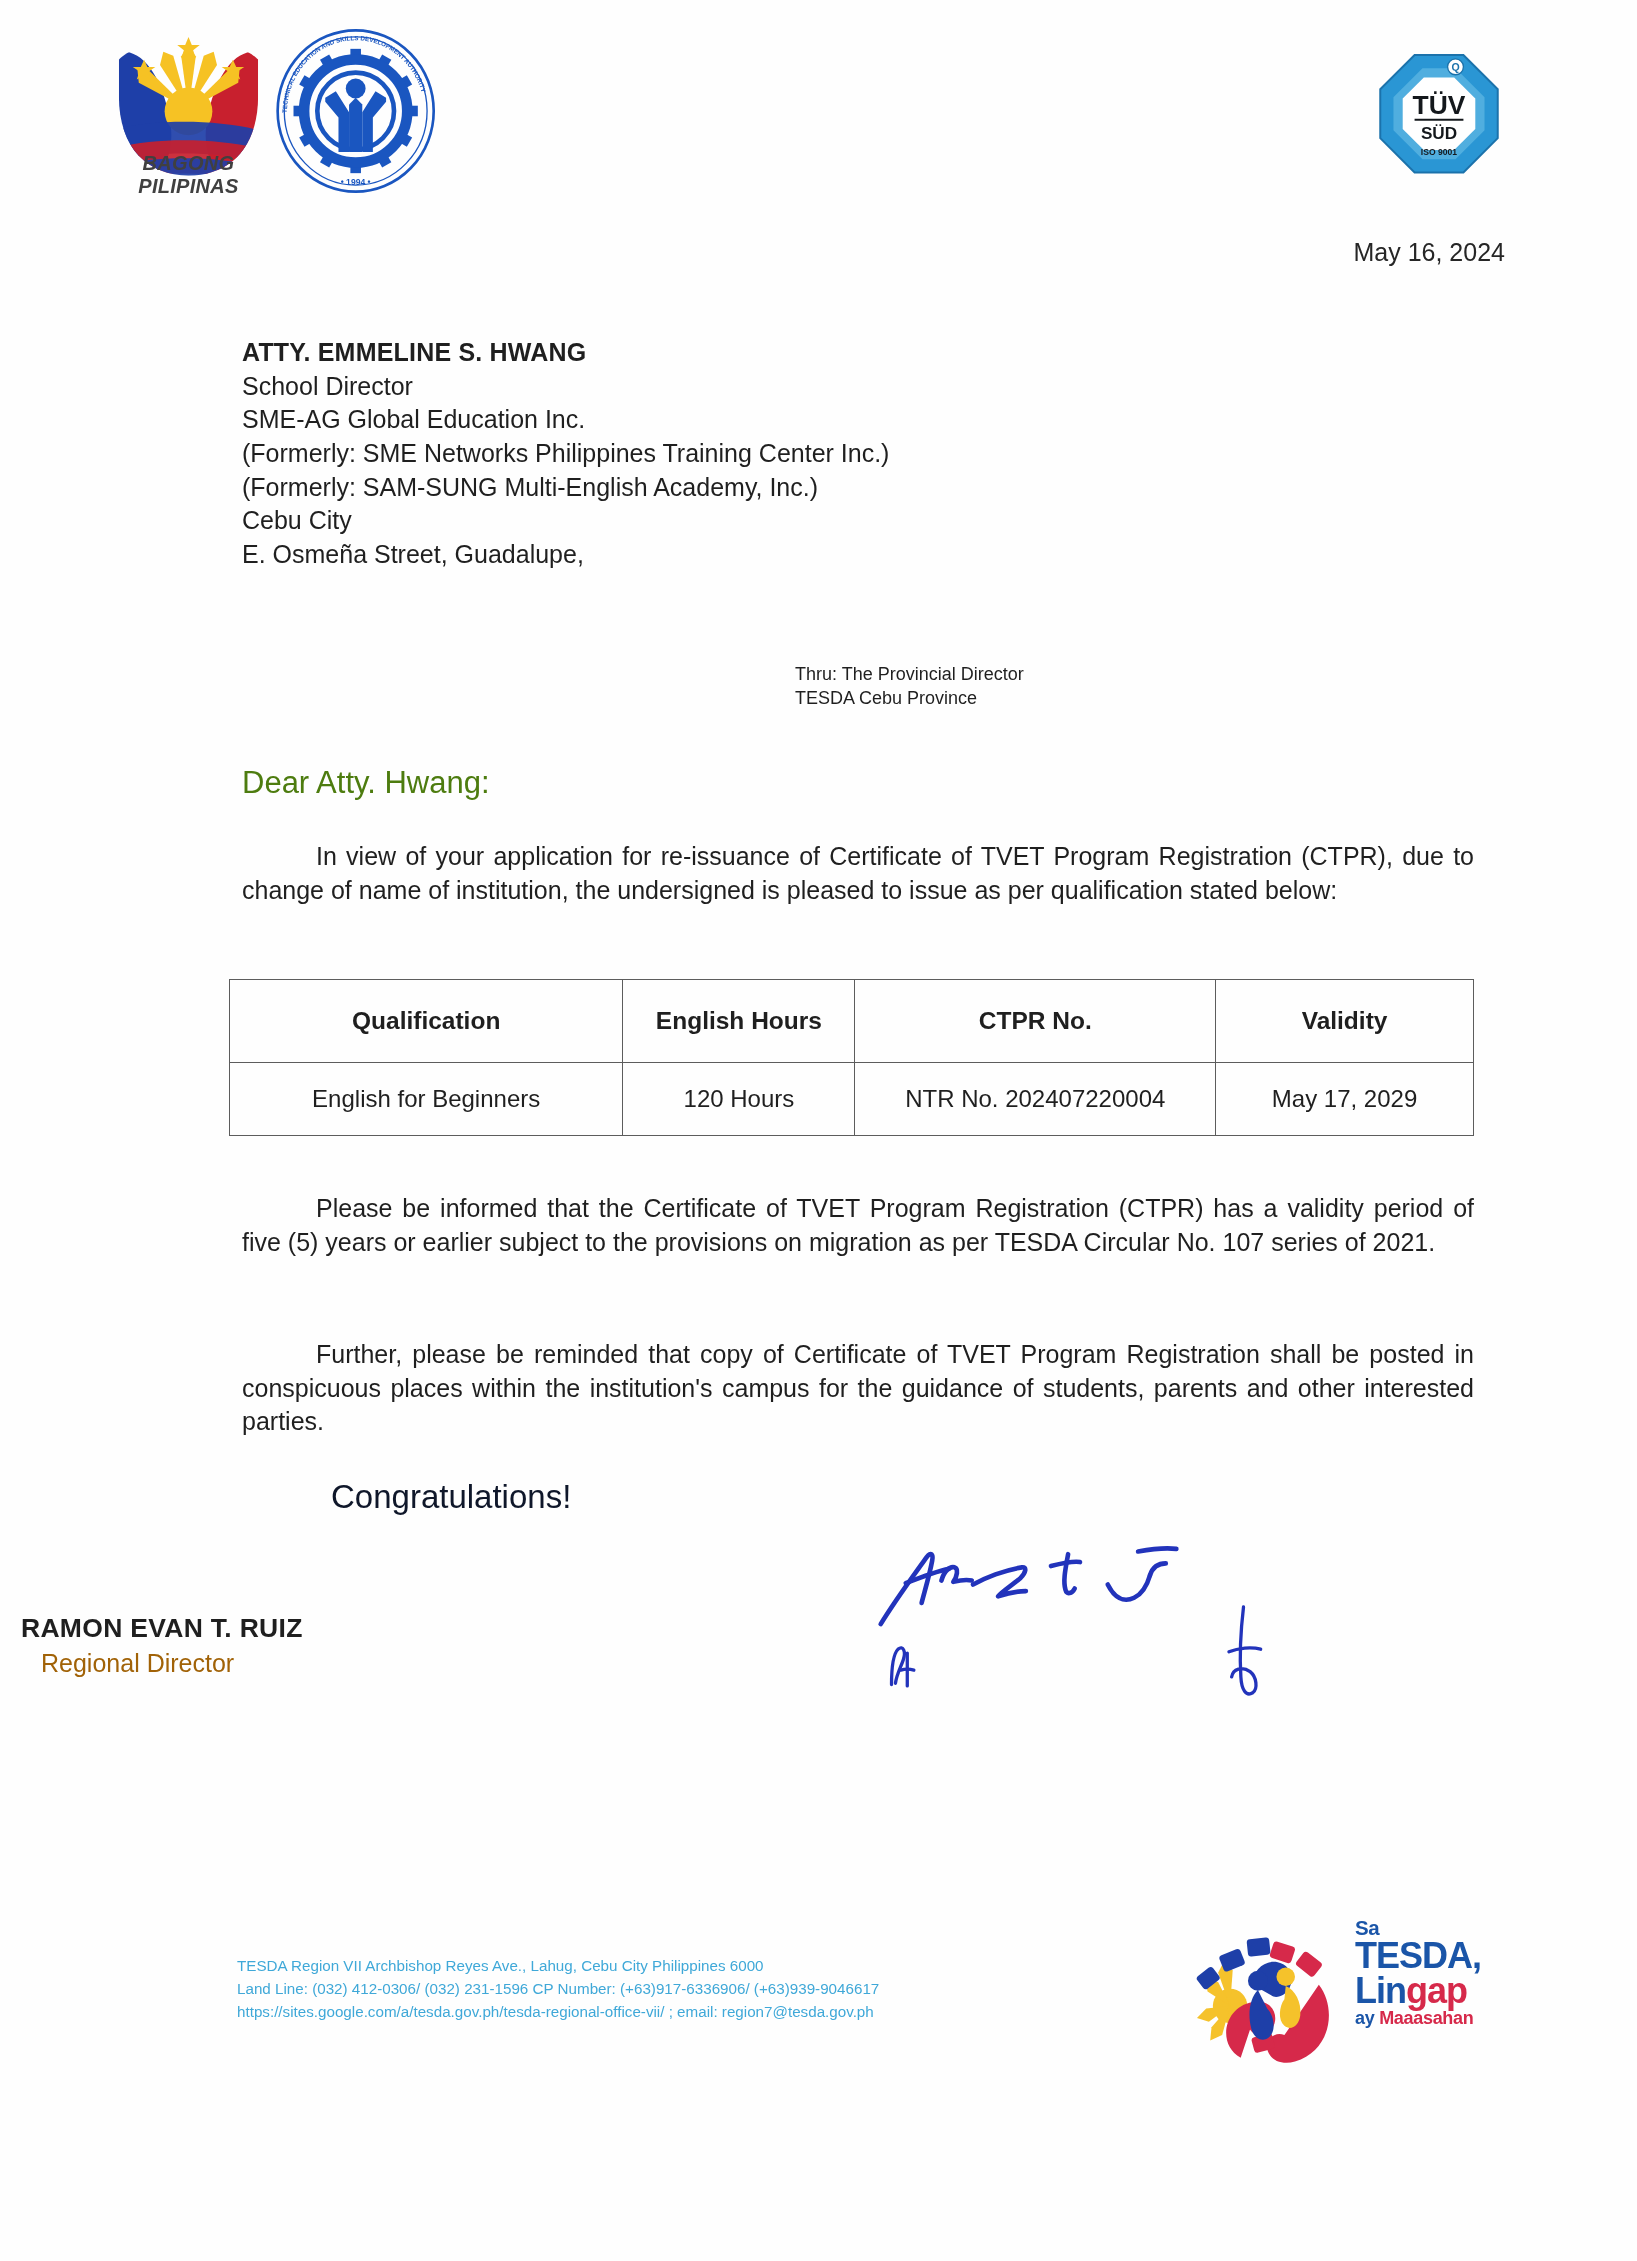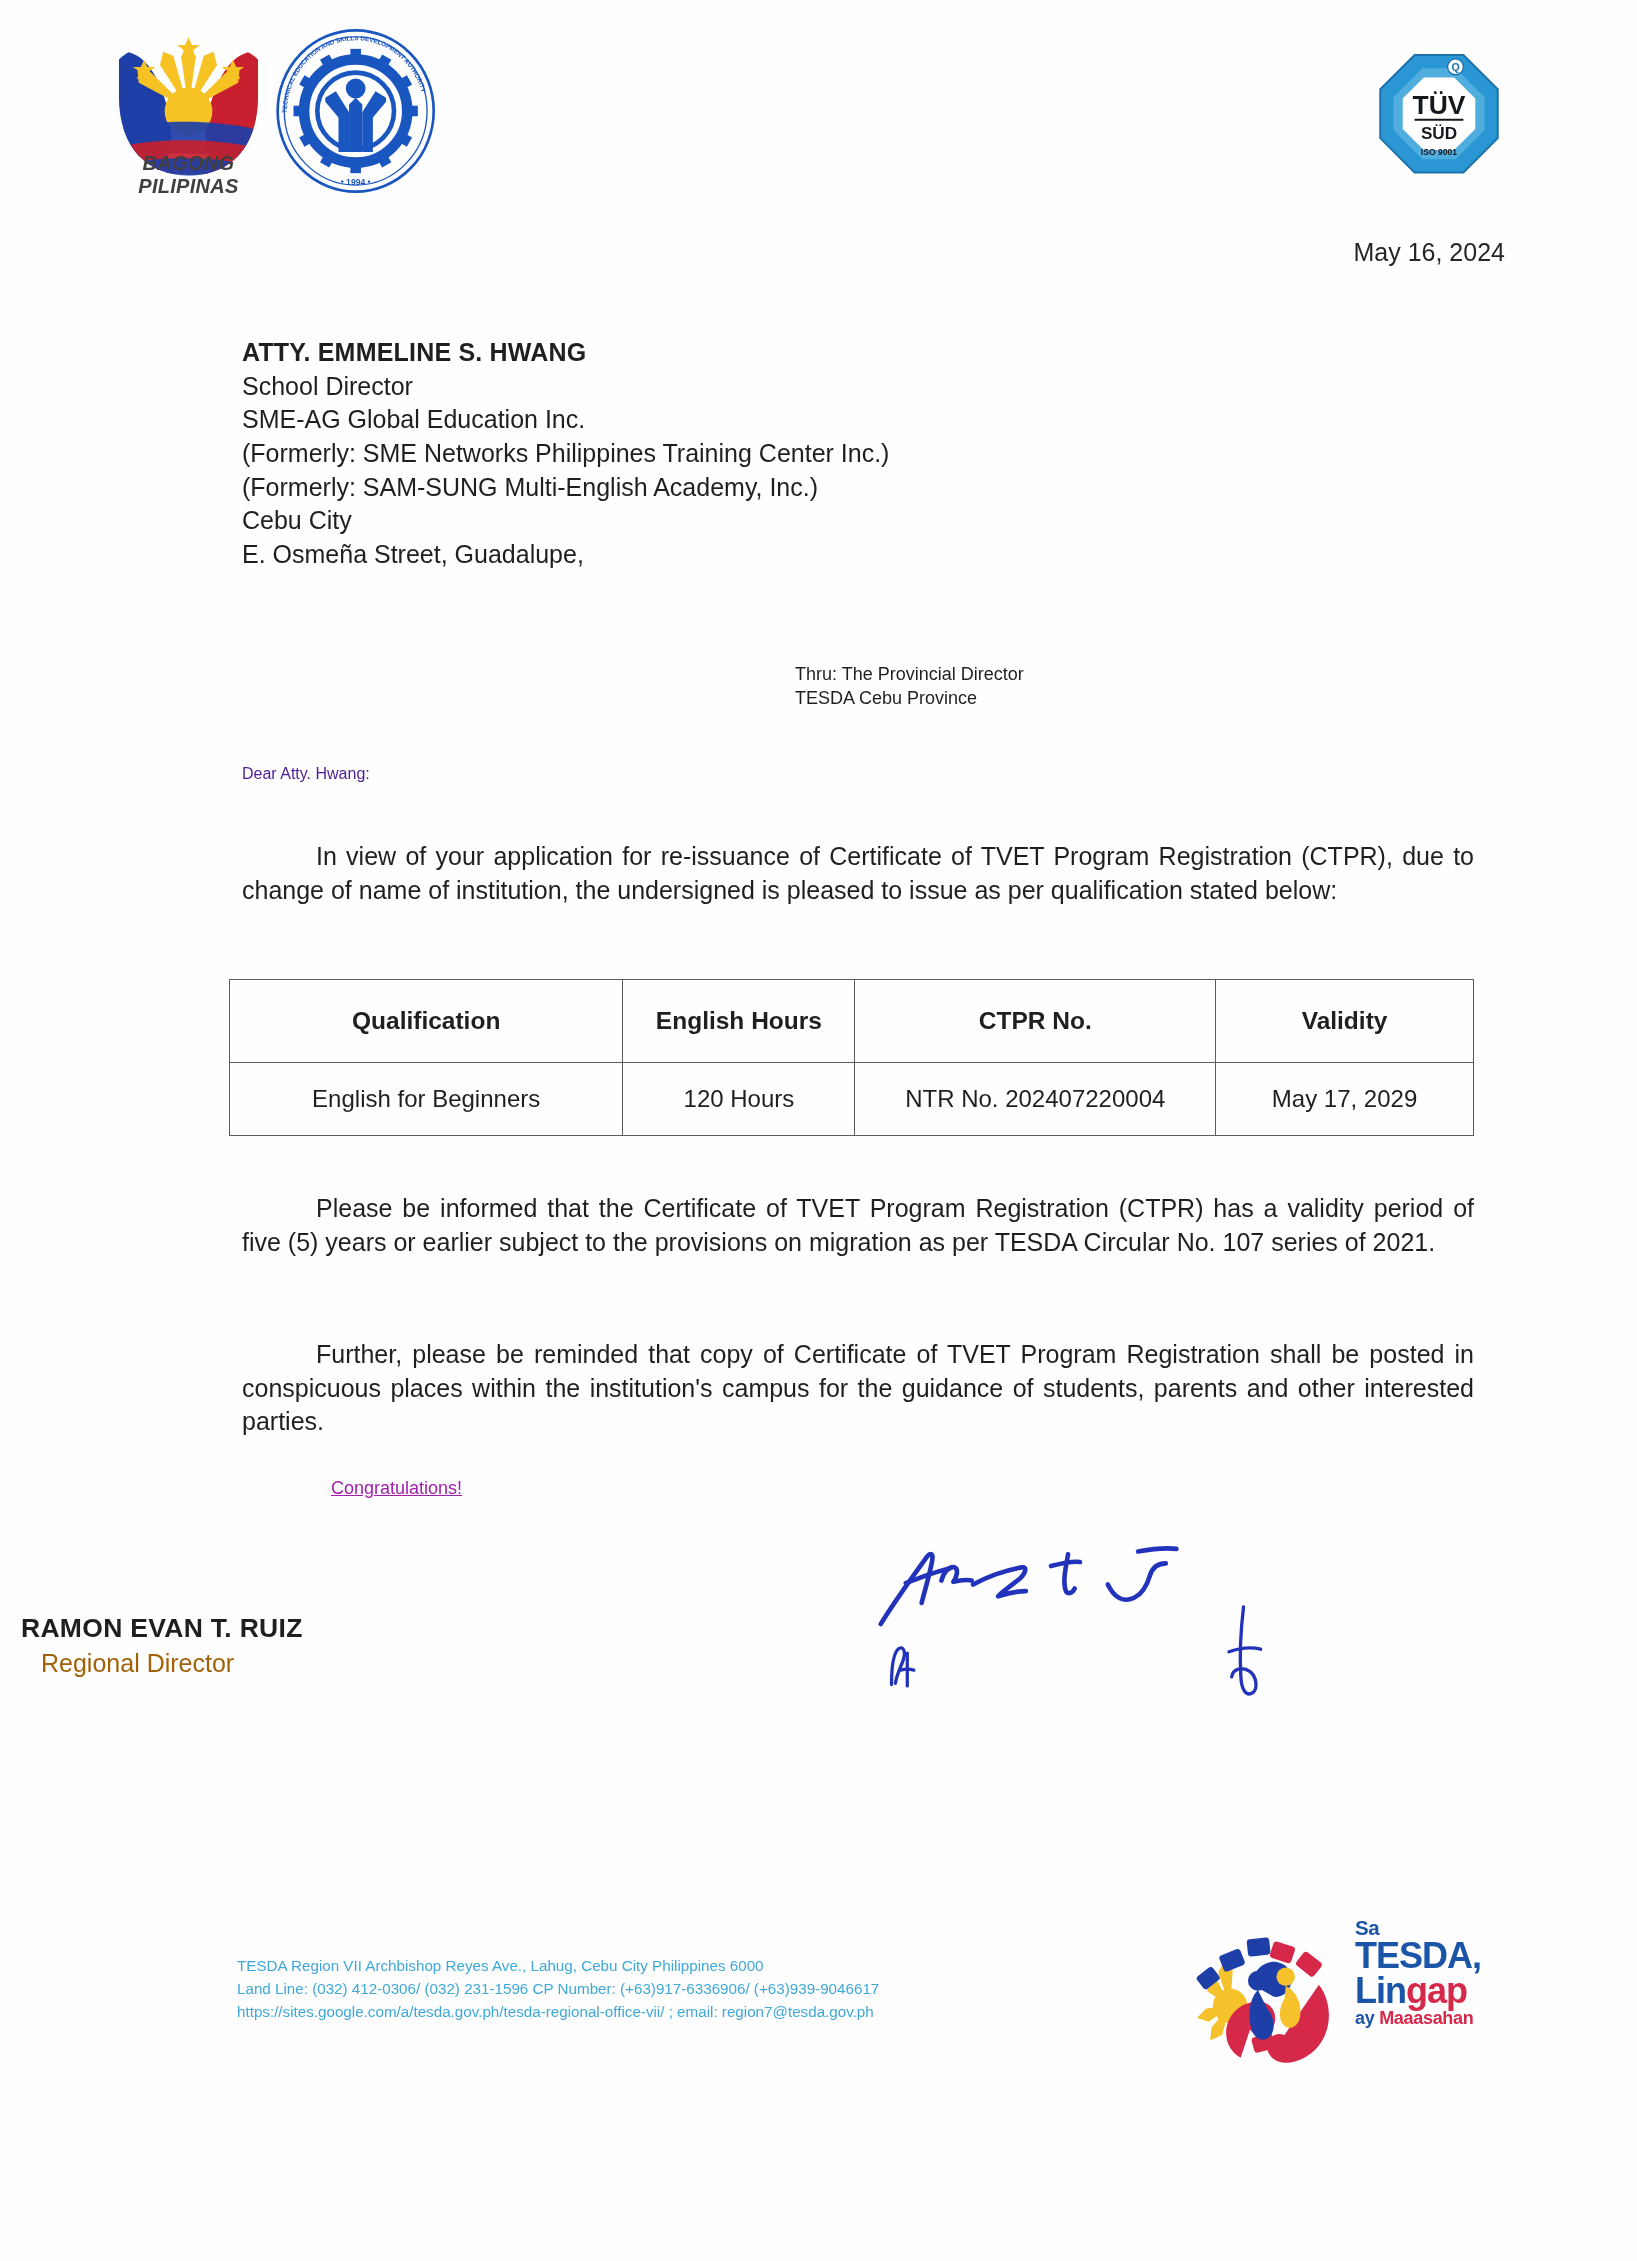--- a/index.html
+++ b/index.html
@@ -38,31 +38,31 @@
   .date {
     position:absolute; left:0; top:238px; width:1505px; text-align:right;
     font-size:25px; color:#262626;
   }
 
   .addr { position:absolute; left:242px; top:336px; width:994px; font-size:25px; line-height:1.345; color:#1f1f1f;}
   .addr .nm { font-weight:bold; letter-spacing:0.2px; }
 
   .thru { position:absolute; left:795px; top:662px; font-size:18px; line-height:1.35; color:#1f1f1f; }
 
-  .salut { position:absolute; left:242px; top:765px; font-size:16px; color:#4c1d95; }
+  .salut { position:absolute; left:242px; top:765px; font-size:31px; color:#4d7c0f; }
 
   .para {
     position:absolute; font-size:25px; line-height:1.345; color:#1f1f1f;
     text-align:justify; text-justify:inter-word;
   }
   .para .ind { display:inline-block; width:74px; }
   #para1 { left:242px; top:840px; width:1232px; }
   #para2 { left:242px; top:1192px; width:1232px; }
   #para3 { left:242px; top:1338px; width:1232px; }
-  #congrats { position:absolute; left:331px; top:1478px; font-size:18px; color:#a21caf;text-decoration:underline; }
+  #congrats { position:absolute; left:331px; top:1478px; font-size:33px; color:#0f172a; }
 
   
   table.qtab {
     position:absolute; left:229px; top:979px; width:1245px;
     border-collapse:collapse; font-size:24px; color:#1f1f1f;
   }
   table.qtab th, table.qtab td {
     border:1.3px solid #5c5c5c; text-align:center; vertical-align:middle;
     padding:0;
   }

